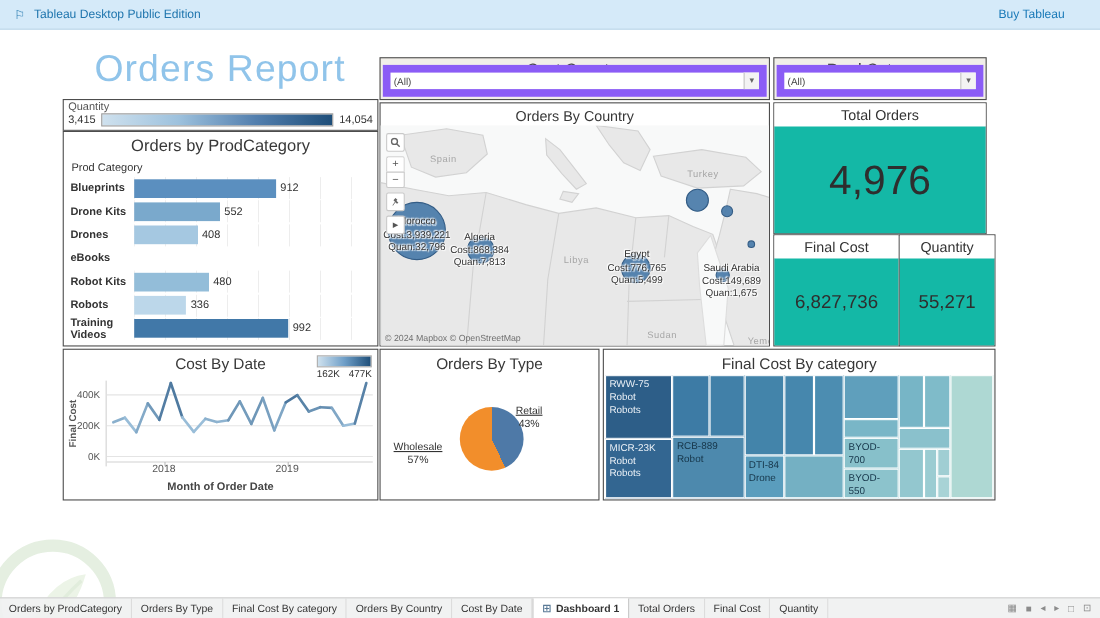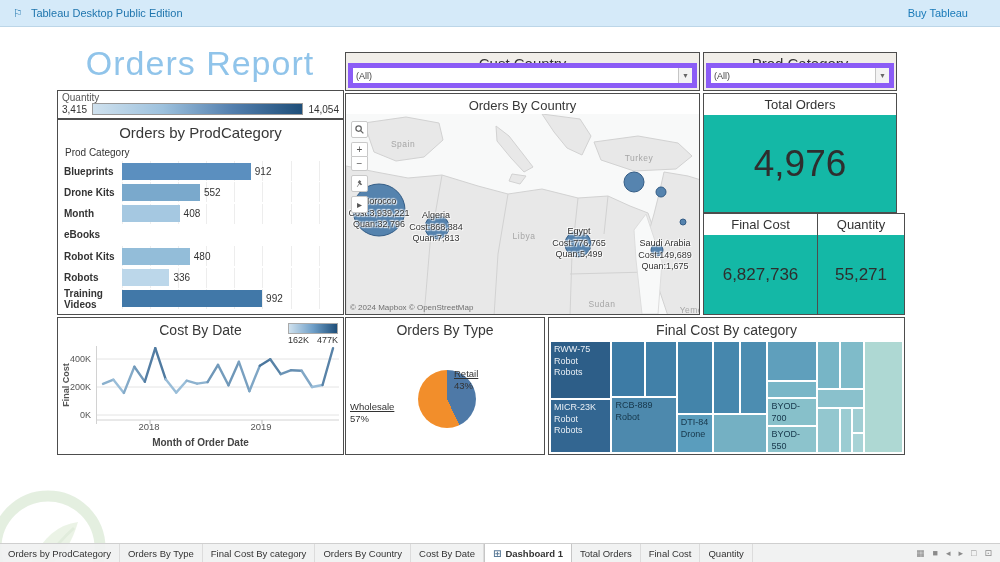--- a/index.html
+++ b/index.html
@@ -33,21 +33,21 @@
   .bar-track{flex:1;height:100%;display:flex;align-items:center;
              background:repeating-linear-gradient(to right,#ededed 0 1px,transparent 1px 28.1px);}
   .bar-fill{height:17px;}
   .bar-val{font-size:10px;color:#333;margin-left:4px;}
   
   .filter{background:#f1eee9;}
   #filter-cc{left:345px;top:52px;width:355px;height:39px;}
   #filter-pc{left:703px;top:52px;width:194px;height:39px;}
   .filter .ftitle{text-align:center;font-size:15px;color:#333;padding-top:2px;}
   .dropdown{position:absolute;left:2px;right:2px;bottom:2px;height:15px;background:#fff;
-            border:5px solid #8b5cf6;display:flex;align-items:center;font-size:9px;color:#444;}
+            border:7px solid #8b5cf6;display:flex;align-items:center;font-size:9px;color:#444;}
   .dropdown .dval{flex:1;padding-left:3px;}
   .caret{width:13px;height:100%;border-left:1px solid #c5c5c5;background:#f3f3f3;
          display:flex;align-items:center;justify-content:center;font-size:7px;color:#666;}
   
   #map-panel{left:345px;top:93px;width:355px;height:222px;}
   #map-title{font-size:13px;}
   #map-area{position:absolute;left:0;top:20px;right:0;bottom:0;background:#f8f9f9;overflow:hidden;}
   #map-attrib{position:absolute;left:4px;bottom:2px;font-size:8px;color:#6f6f6f;z-index:5;}
   .geo-label{position:absolute;font-size:8.5px;color:#a6a6a6;letter-spacing:.5px;transform:translate(-50%,-50%);z-index:2;}
   .map-anno{position:absolute;transform:translateX(-50%);text-align:center;z-index:4;font-size:9px;color:#333;
@@ -77,21 +77,21 @@
   #line-ylab{position:absolute;left:-22px;top:62px;width:60px;text-align:center;font-size:9px;font-weight:bold;color:#555;
              transform:rotate(-90deg);}
   .ytick{position:absolute;left:0;width:33px;text-align:right;font-size:9px;color:#555;}
   #line-plot{position:absolute;left:38px;top:28px;width:242px;height:78px;border-left:1px solid #d2d2d2;}
   #line-xlabels{position:absolute;left:38px;top:103px;width:242px;height:12px;font-size:9.5px;color:#555;}
   #line-xlabels span{position:absolute;transform:translateX(-50%);}
   #line-xaxis-title{position:absolute;left:0;right:0;top:119px;text-align:center;font-size:10px;font-weight:bold;color:#444;}
   
   #pie-panel{left:345px;top:317px;width:200px;height:138px;}
   #pie{position:absolute;left:72px;top:52px;width:58px;height:58px;border-radius:50%;}
-  .pie-label{position:absolute;text-align:left;font-size:9.5px;color:#333;line-height:12px;}
+  .pie-label{position:absolute;text-align:center;font-size:9.5px;color:#333;line-height:12px;}
   .pie-label .pname{text-decoration:underline;}
   #pie-label-retail{left:108px;top:50px;width:54px;}
   #pie-label-wholesale{left:4px;top:83px;width:60px;}
   
   #treemap-panel{left:548px;top:317px;width:357px;height:138px;}
   #treemap-body{position:absolute;left:1px;right:1px;top:23px;bottom:1px;}
   .tm-cell{position:absolute;box-sizing:border-box;border:1px solid #fff;overflow:hidden;cursor:default;}
   .tm-cell .tm-lab{font-size:9px;line-height:11.5px;padding:2px 3px;}
   .tm-cell.vbottom{display:flex;align-items:flex-start;}
   .tm-cell.mosaic{background-image:
@@ -148,21 +148,21 @@
         </div>
       </div>
       <div class="bar-row">
         <span class="bar-cat">Drone Kits</span>
         <div class="bar-track">
           <div class="bar-fill" style="width: 77.9px; background: rgb(122, 169, 204);"></div>
           <span class="bar-val">552</span>
         </div>
       </div>
       <div class="bar-row">
-        <span class="bar-cat">Month</span>
+        <span class="bar-cat">Drones</span>
         <div class="bar-track">
           <div class="bar-fill" style="width: 57.6px; background: rgb(165, 200, 225);"></div>
           <span class="bar-val">408</span>
         </div>
       </div>
       <div class="bar-row">
         <span class="bar-cat">eBooks</span>
       </div>
       <div class="bar-row">
         <span class="bar-cat">Robot Kits</span>

